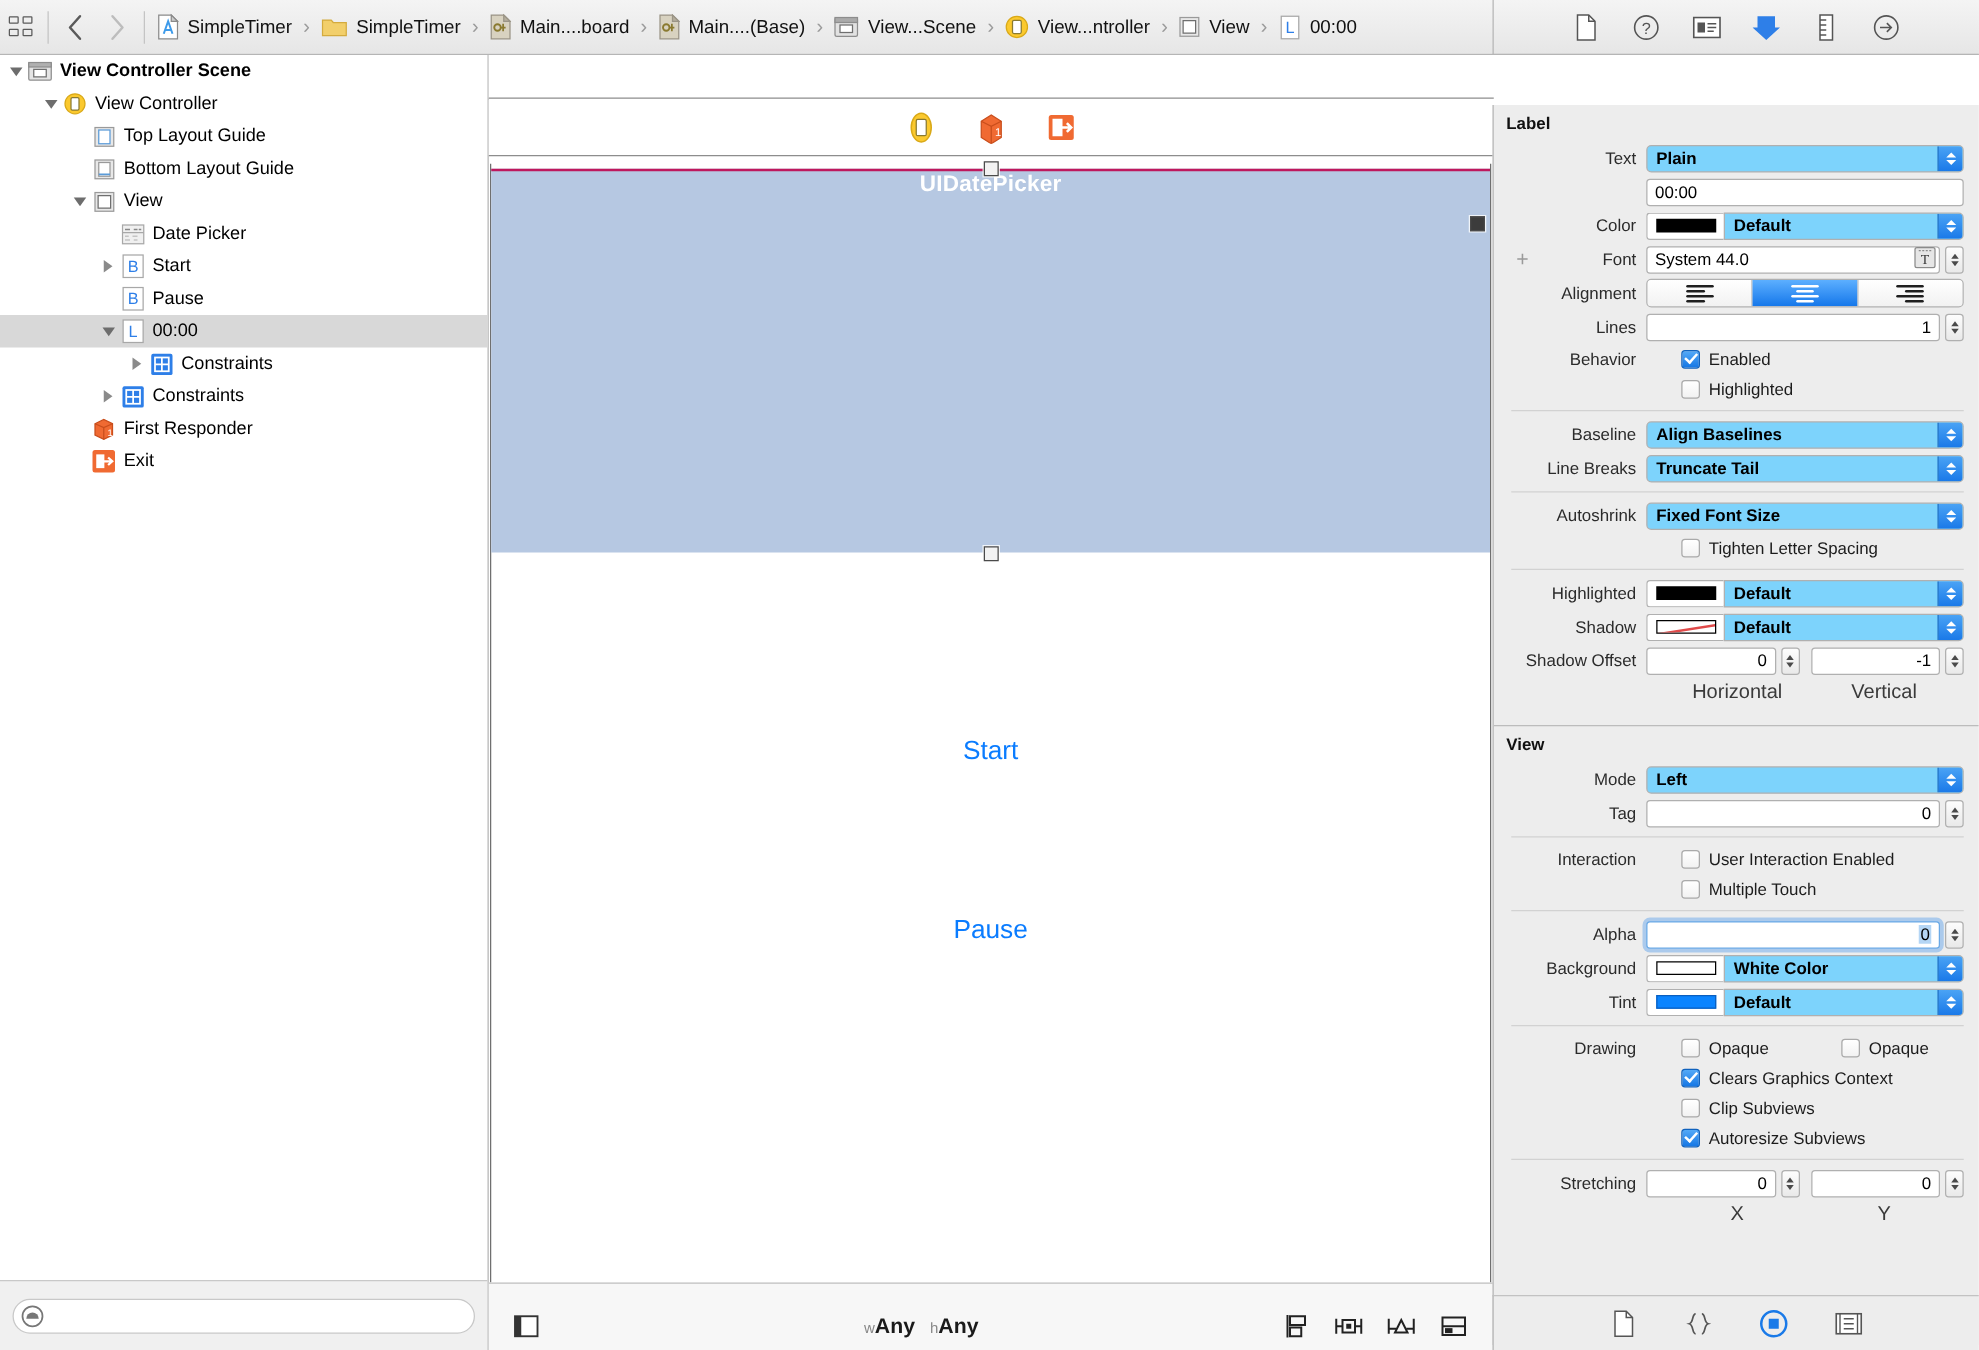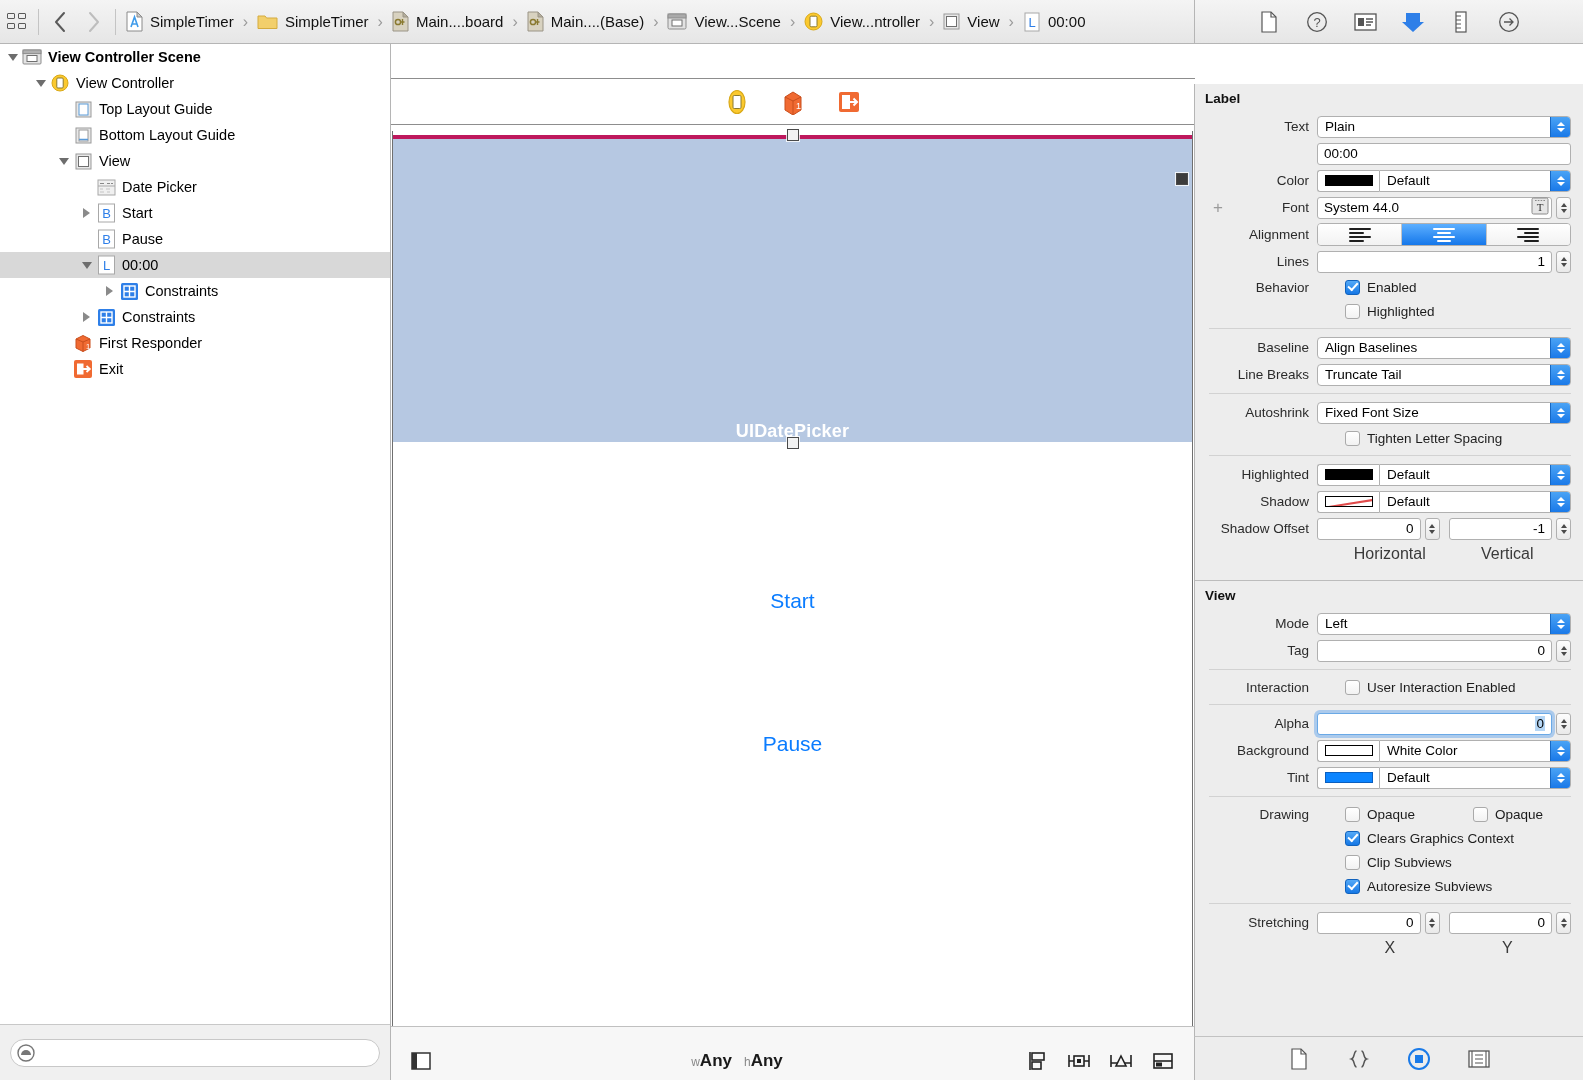--- a/index.html
+++ b/index.html
@@ -103,22 +103,22 @@
   }
   .dock-icon { width: 26px; height: 26px; display: flex; align-items: center; justify-content: center; }
 
   .device {
     position: absolute; left: 1px; top: 87px; width: 801px; height: 895px;
     background: #fff; border: 1px solid #6f6f6f; border-top: none; border-bottom: none;
   }
   .datepicker {
     position: absolute; left: 0; top: 4px; width: 799px; height: 307px;
     background: #b6c8e2;
-    border-top: 4px solid #be185d;
-    display: flex; align-items: flex-end; justify-content: center;
+    border-top: 2px solid #be185d;
+    display: flex; align-items: flex-start; justify-content: center;
   }
   .datepicker-label { color: #ffffff; font-size: 18px; font-weight: bold; letter-spacing: 0.2px; }
   .handle {
     position: absolute; width: 12px; height: 12px; background: #f2f2f2;
     border: 1.5px solid #4a4a4a; box-shadow: 0 0 0 1px rgba(255,255,255,.8);
   }
   .handle.dark { background: #3c3c3c; }
   .btn-start, .btn-pause {
     position: absolute; width: 100%; text-align: center;
     color: #0a7cff; font-size: 21px;
@@ -150,22 +150,22 @@
   .row.tight { min-height: 24px; gap: 28px; }
   .lbl {
     width: 122px; text-align: right; padding-right: 8px; color: #2b2b2b; flex: none;
     font-size: 13.5px; white-space: nowrap;
   }
   .ctl { flex: 1; display: flex; align-items: center; }
   .hr { height: 1px; background: #d2d2d2; margin: 5px 12px 5px 14px; }
 
   
   .popup {
-    flex: 1; height: 22px; background: #ffffff; border: 1px solid #b0b0b0; border-radius: 4px;
-    display: flex; align-items: center; position: relative; overflow: hidden;
+    flex: 1; height: 22px; background: #7dd3fc; border: 1px solid #b0b0b0; border-radius: 4px;
+    display: flex; align-items: center; position: relative; overflow: hidden; font-weight: bold;
   }
   .popup .pv { padding-left: 7px; font-size: 13.5px; color: #000; flex: 1; white-space: nowrap; overflow: hidden; }
   .popup .stepper-blue {
     width: 20px; height: 100%; background: linear-gradient(to bottom,#4aa3f5,#1a79e8);
     display: flex; flex-direction: column; align-items: center; justify-content: center;
     border-left: 1px solid #1668c4; flex: none;
   }
   .ch { width: 0; height: 0; border-left: 4px solid transparent; border-right: 4px solid transparent; }
   .ch.up { border-bottom: 4.5px solid #fff; margin-bottom: 2px; }
   .ch.dn { border-top: 4.5px solid #fff; }
@@ -947,20 +947,29 @@
 
   <div class="row tight">
     <div class="lbl">Interaction</div>
     <div class="ctl">
         <label class="cbx">
           <span class="box"></span>
           <span class="cbx-lbl">User Interaction Enabled</span>
         </label>
       </div>
   </div>
+  <div class="row tight">
+    <div class="lbl"></div>
+    <div class="ctl">
+        <label class="cbx">
+          <span class="box"></span>
+          <span class="cbx-lbl">Multiple Touch</span>
+        </label>
+      </div>
+  </div>
 
   <div class="hr"></div>
 
   <div class="row">
     <div class="lbl">Alpha</div>
     <div class="ctl">
       <div class="tf right focused">
           <span class="selnum">0</span>
         </div>
       <span class="stepper-gray">

